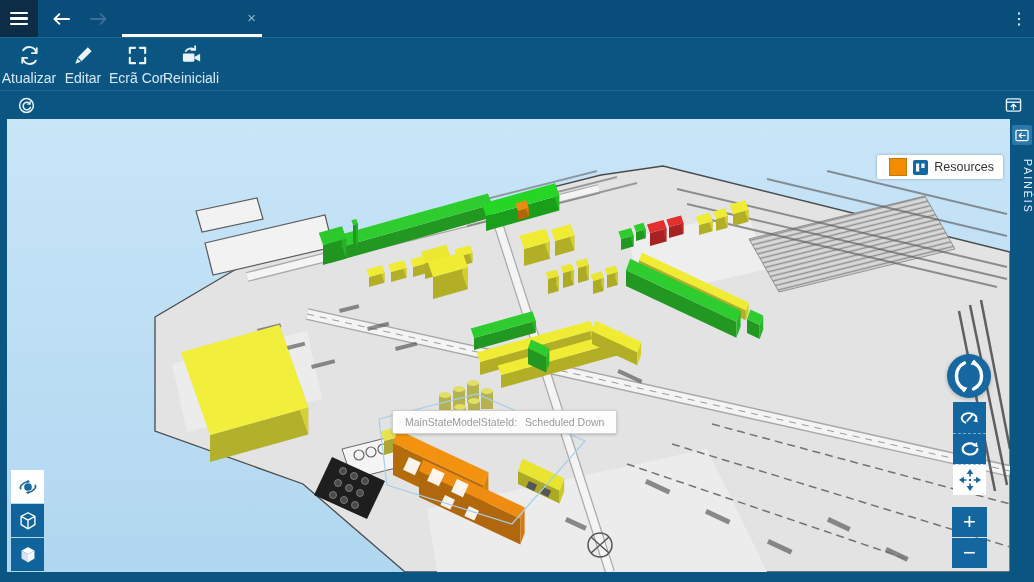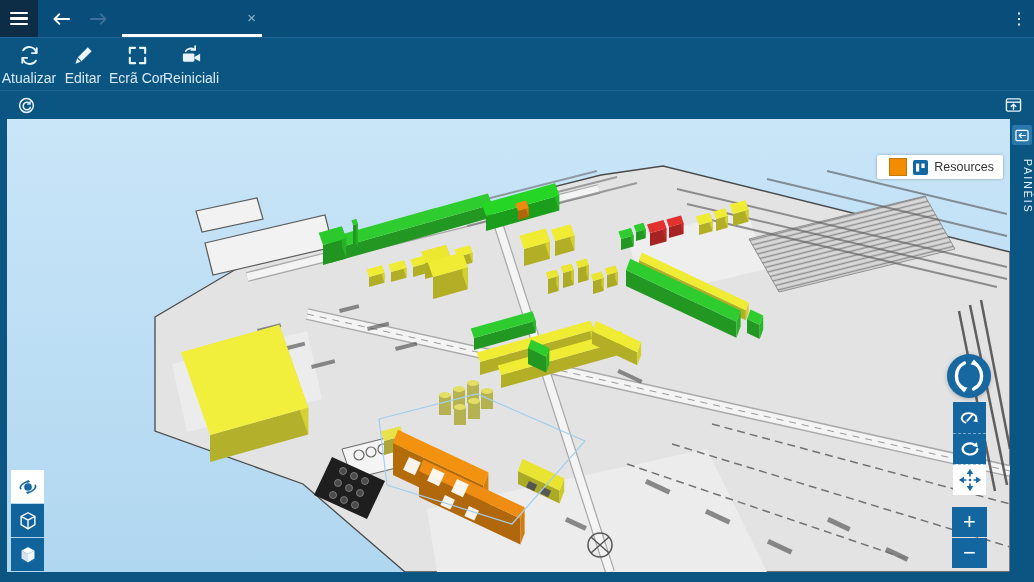--- a/index.html
+++ b/index.html
@@ -391,20 +391,24 @@
     <div class="legend">
       <span class="legend-swatch" style="background:#F28C00;"></span>
       <svg width="15" height="15" viewBox="0 0 15 15">
         <rect x="0" y="0" width="15" height="15" rx="2" fill="#1268a0"></rect>
         <rect x="3" y="3.5" width="3.2" height="8" fill="#fff"></rect>
         <rect x="8.4" y="3.5" width="3.2" height="4.5" fill="#fff"></rect>
       </svg>
       <span class="legend-label">Resources</span>
     </div>
 
+    <div class="tooltip">
+      <span>MainStateModelStateId:</span>
+      <span>Scheduled Down</span>
+    </div>
 
     <button class="orbit-circle">
       <svg width="44" height="44" viewBox="0 0 44 44">
         <path d="M17.5 9 A14.5 14.5 0 0 0 17.5 35" stroke="#fff" stroke-width="3.4" fill="none" stroke-linecap="round"></path>
         <polygon points="17,38.5 11.5,32.5 20.5,33.5" fill="#fff"></polygon>
         <path d="M26.5 35 A14.5 14.5 0 0 0 26.5 9" stroke="#fff" stroke-width="3.4" fill="none" stroke-linecap="round"></path>
         <polygon points="27,5.5 32.5,11.5 23.5,10.5" fill="#fff"></polygon>
       </svg>
     </button>
 

